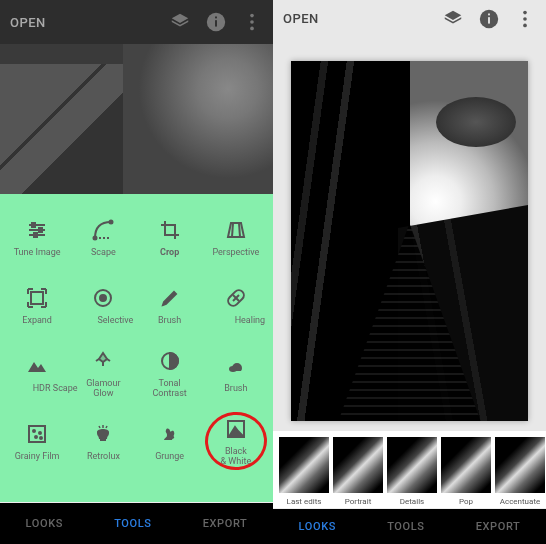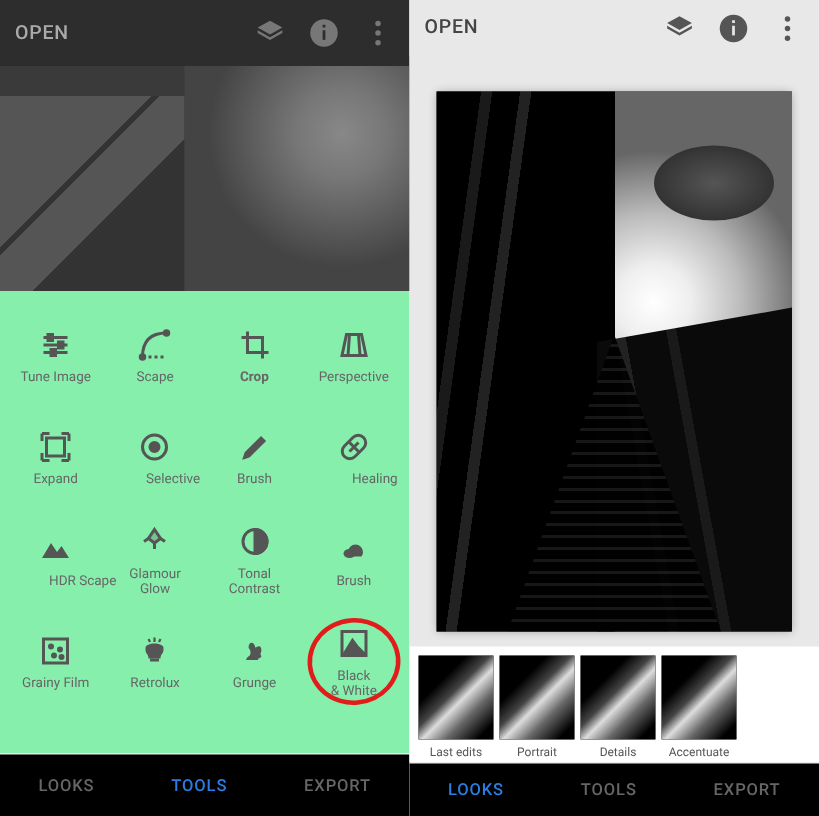--- a/index.html
+++ b/index.html
@@ -294,20 +294,24 @@
       <div class="look">
         <div class="thumb"></div>
         <span class="llabel">Portrait</span>
       </div>
       <div class="look">
         <div class="thumb"></div>
         <span class="llabel">Details</span>
       </div>
       <div class="look">
         <div class="thumb"></div>
+        <span class="llabel">Pop</span>
+      </div>
+      <div class="look">
+        <div class="thumb"></div>
         <span class="llabel">Accentuate</span>
       </div>
     </div>
   <div class="tabs">
     <span class="tab active">LOOKS</span>
     <span class="tab">TOOLS</span>
     <span class="tab">EXPORT</span>
   </div>
 </div>
 

